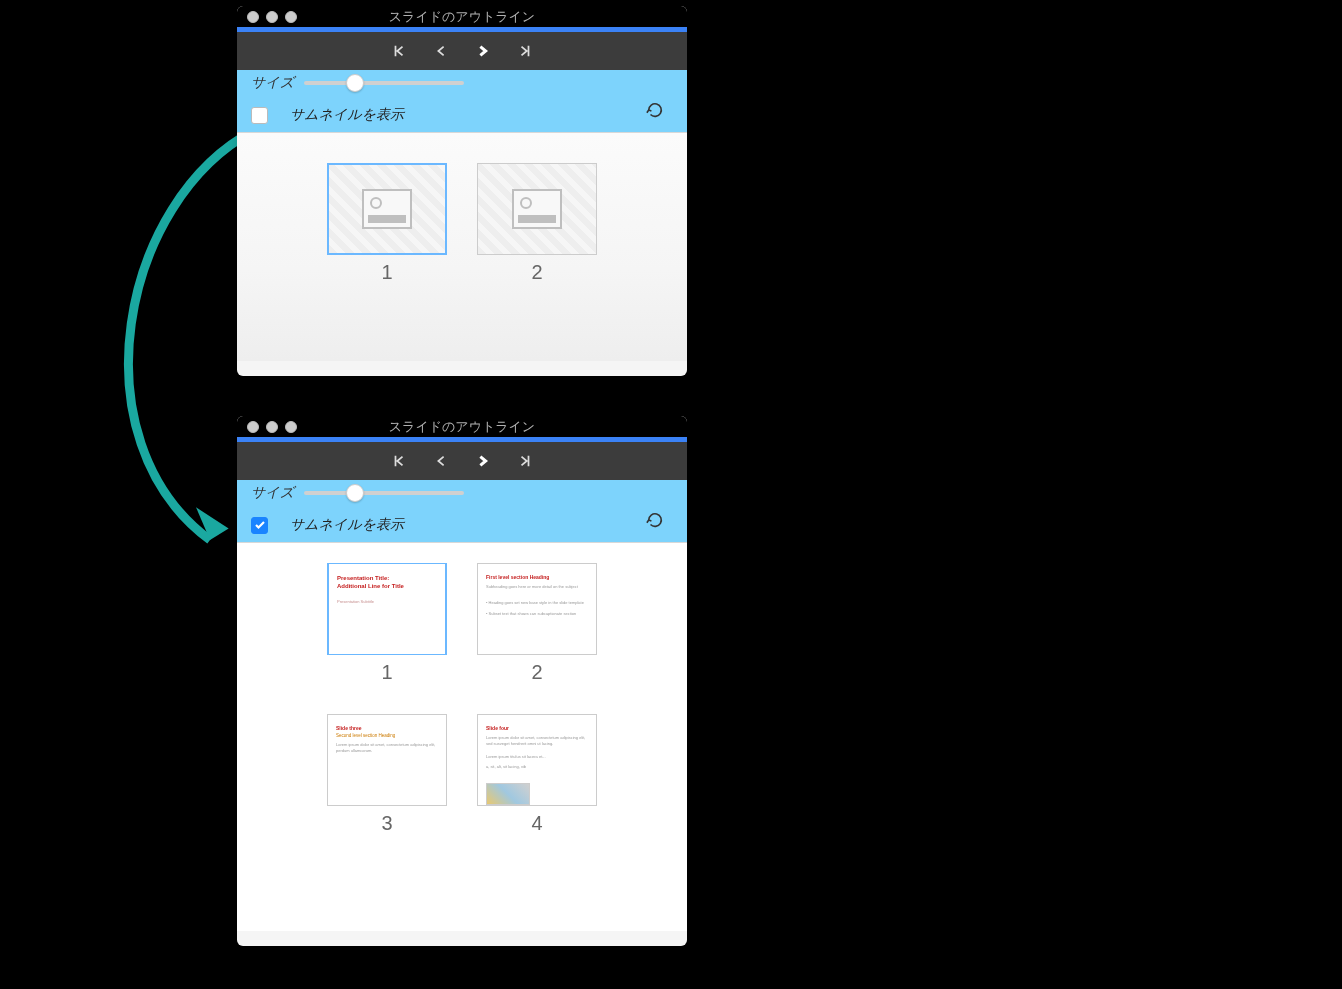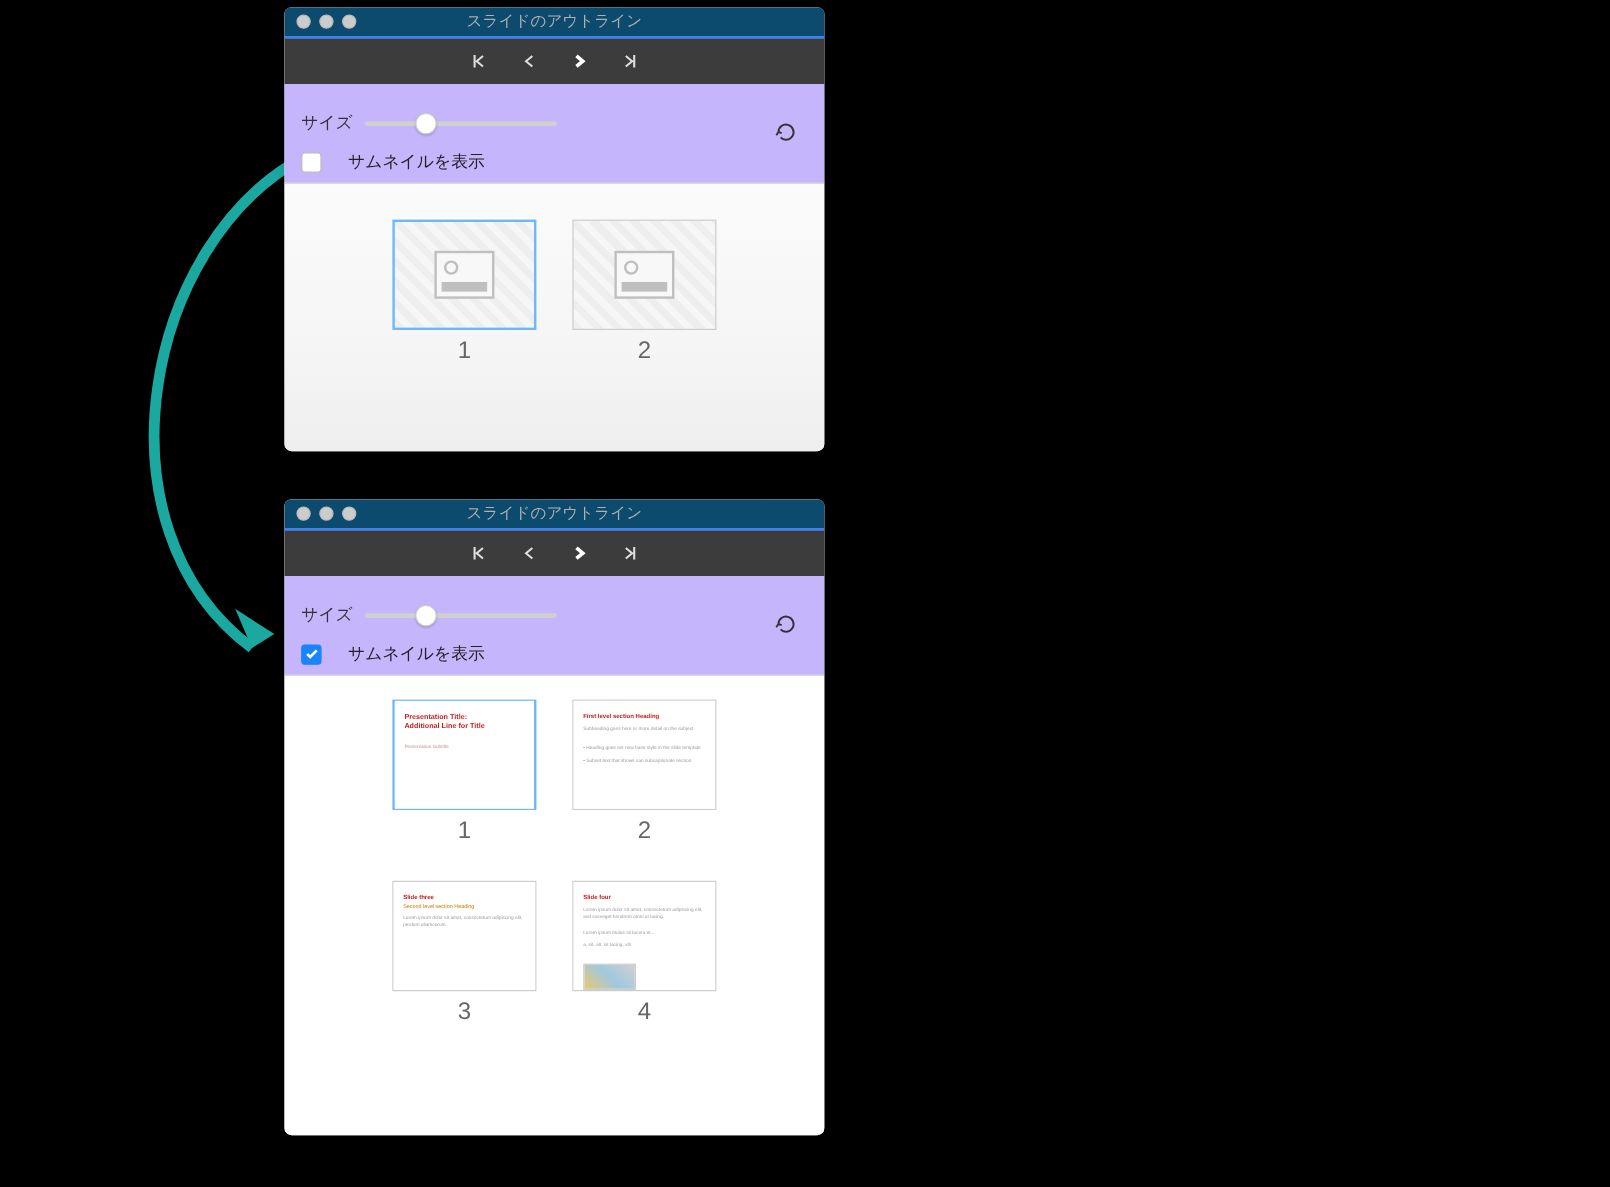--- a/index.html
+++ b/index.html
@@ -11,48 +11,49 @@
   background: #f5f5f5;
   border-radius: 6px;
   overflow: hidden;
   box-shadow: 0 2px 8px rgba(0,0,0,0.15);
 }
 .window-1 { left: 237px; top: 6px; height: 370px; }
 .window-2 { left: 237px; top: 416px; height: 530px; }
 
 .titlebar {
   height: 26px;
-  background: #0c4a6e;
+  background: #000000;
   display: flex;
   align-items: center;
   padding: 0 10px;
   position: relative;
-  border-bottom: 2px solid #3b82f6;
+  border-bottom: 5px solid #3b82f6;
 }
 .traffic-lights { display: flex; gap: 7px; position: absolute; left: 10px; }
 .tl { width: 12px; height: 12px; border-radius: 50%; background: #ccc; border: 0.5px solid #bbb; }
 .title { flex: 1; text-align: center; color: #b0b0b0; font-size: 13px; }
 
 .toolbar {
   height: 38px;
   background: #3c3c3c;
   display: flex;
   align-items: center;
   justify-content: center;
   gap: 22px;
 }
 .nav-btn { color: #ddd; cursor: pointer; display: flex; align-items: center; justify-content: center; width: 20px; height: 20px; }
 .nav-btn svg { width: 14px; height: 14px; }
 .nav-btn.active svg { stroke-width: 3.5; }
 
 .controls {
-  padding: 24px 14px 8px 14px;
-  background: #c4b5fd;
+  padding: 4px 14px 8px 14px;
+  background: #7dd3fc;
   border-bottom: 1px solid #d8d8d8;
   position: relative;
+  font-style: italic;
 }
 .size-row { display: flex; align-items: center; gap: 10px; margin-bottom: 14px; }
 .size-label { font-size: 14px; color: #333; }
 .slider {
   position: relative;
   width: 160px;
   height: 16px;
 }
 .slider-track {
   position: absolute;

